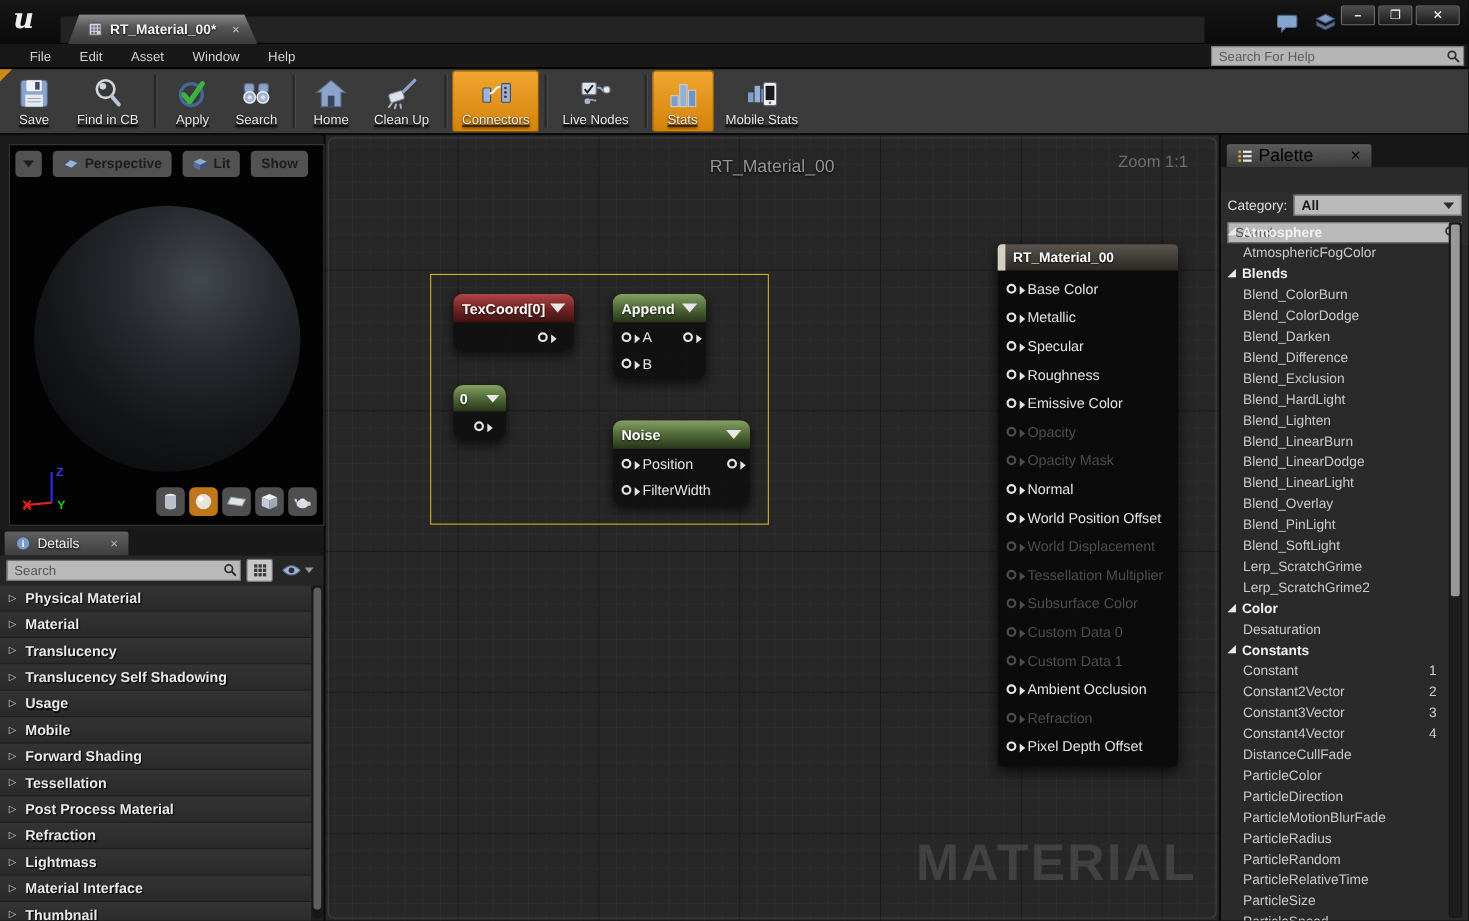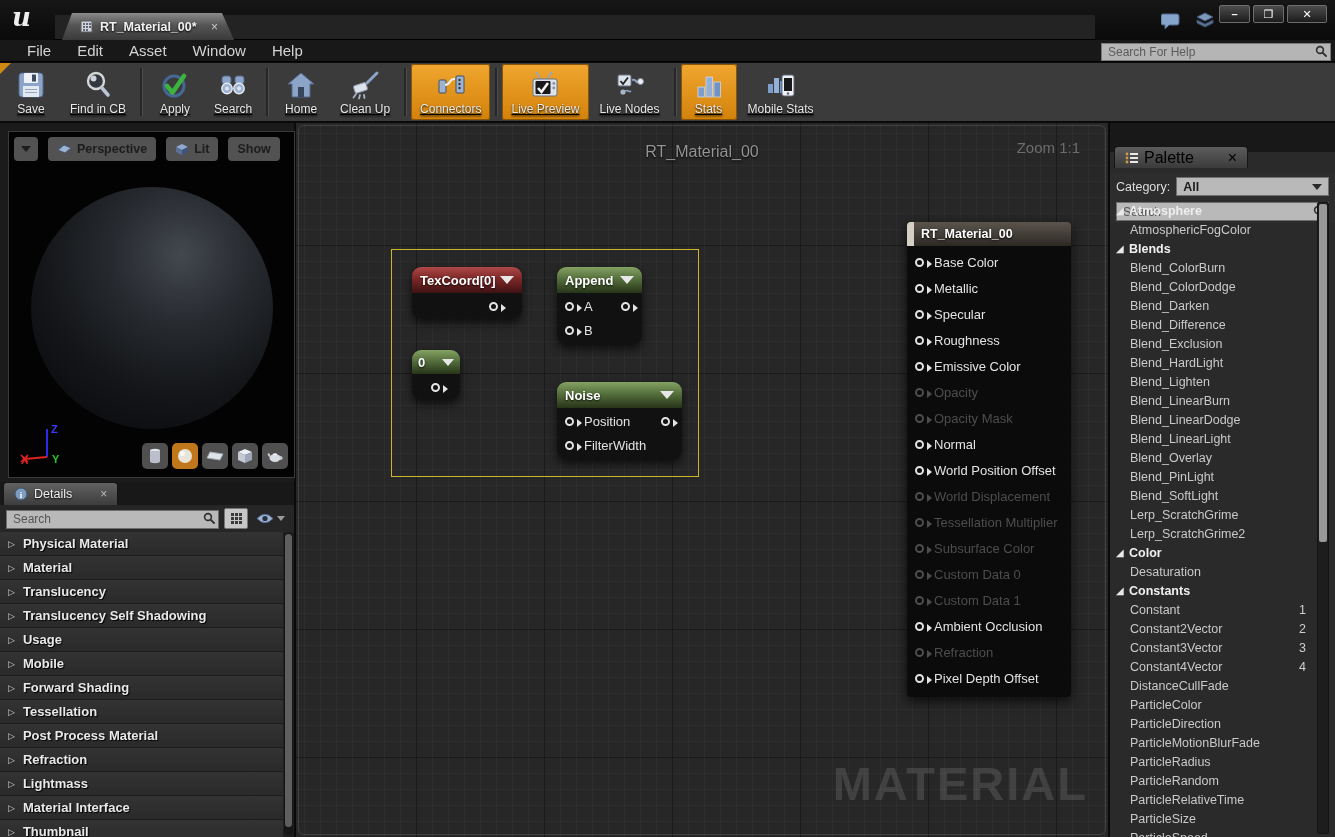--- a/index.html
+++ b/index.html
@@ -14,21 +14,21 @@
   .doc-tab { position:absolute; left:62px; bottom:0; height:27px; width:172px; background:linear-gradient(#8a8a8a,#555 45%,#3a3a3a); clip-path:polygon(10px 0, calc(100% - 12px) 0, 100% 100%, 0 100%); display:flex; align-items:center; padding:0 16px 0 18px; gap:7px; }
   .doc-tab .tab-label { color:#f2f2f2; font-size:12.5px; font-weight:bold; text-shadow:0 1px 2px #000; white-space:nowrap; }
   .doc-tab .tab-close { margin-left:auto; color:#c9c9c9; font-size:12px; line-height:1; }
   .tb-icons { position:absolute; top:12px; right:120px; display:flex; gap:14px; }
   .winbtns { position:absolute; top:5px; right:8px; display:flex; gap:3px; }
   .winbtn { width:31px; height:18px; background:linear-gradient(#4c4c4c,#1c1c1c); border:1px solid #6e6e6e; border-radius:2px; color:#fff; font-size:11px; line-height:16px; text-align:center; font-weight:bold; }
   .winbtn.close { width:40px; }
 
   
   .menubar { position:absolute; left:0; top:40px; width:100%; height:22px; background:#181818; border-bottom:1px solid #000; display:flex; align-items:center; padding-left:14px; gap:0; }
-  .menu-item { color:#d3d3d3; font-size:15px; padding:0 13px; }
+  .menu-item { color:#d3d3d3; font-size:12px; padding:0 13px; }
   .help-search { position:absolute; right:4px; top:2px; width:230px; height:18px; }
   .help-search input { width:100%; height:100%; background:#b5b5b5; border:1px solid #7a7a7a; font-size:12px; color:#222; padding:0 20px 0 6px; font-family:inherit; }
   .help-search input::placeholder { color:#5c5c5c; }
   .mag { position:absolute; right:4px; top:3px; }
 
   
   .toolbar { position:absolute; left:0; top:63px; width:100%; height:60px; background:#3b3b3b; border-bottom:2px solid #0a0a0a; display:flex; align-items:stretch; padding:1px 2px; }
   .corner-accent { position:absolute; left:0; top:0; width:0; height:0; border-top:11px solid #cf8a13; border-right:11px solid transparent; }
   .tbtn { display:flex; flex-direction:column; align-items:center; justify-content:flex-end; padding:3px 9px 4px; min-width:56px; border-radius:3px; margin:0 1px;text-decoration:underline; }
   .tbtn svg { margin-bottom:2px; }
@@ -101,21 +101,21 @@
   .pin.disabled .pdot::after { border-left-color:#4d4d4d; }
 
   .main-node { position:absolute; left:611px; top:99px; width:164px; border-radius:4px; background:rgba(10,10,10,0.95); box-shadow:0 4px 12px rgba(0,0,0,0.7); }
   .main-hdr { position:relative; height:24px; background:linear-gradient(#5a544c,#2c2924); display:flex; align-items:center; padding-left:14px; color:#fff; font-weight:bold; font-size:12.5px; text-shadow:0 1px 2px #000; border-radius:4px 4px 0 0; }
   .main-hdr::before { content:""; position:absolute; left:0; top:0; bottom:0; width:7px; background:#d6d0c4; border-radius:4px 0 0 0; }
   .main-pins { padding:3px 0 6px; }
 
   
   .palette { position:relative; width:227px; height:100%; background:#2a2a2a; border-left:2px solid #0a0a0a; }
   .pal-tabrow { height:29px; position:relative; background:#181818; }
-  .pal-tab { position:absolute; left:4px; top:23px; height:22px; background:linear-gradient(#5c5c5c,#3b3b3b); border:1px solid #151515; border-bottom:none; border-radius:4px 4px 0 0; display:flex; align-items:center; gap:6px; padding:0 10px; }
+  .pal-tab { position:absolute; left:4px; top:7px; height:22px; background:linear-gradient(#5c5c5c,#3b3b3b); border:1px solid #151515; border-bottom:none; border-radius:4px 4px 0 0; display:flex; align-items:center; gap:6px; padding:0 10px; }
   .pal-catrow { height:25px; display:flex; align-items:center; padding:0 6px; gap:6px; background:#2d2d2d;margin-top:22px; }
   .pal-catlabel { color:#dedede; font-size:12.5px; }
   .pal-dd { flex:1; height:19px; background:#b9b9b9; border:1px solid #6e6e6e; display:flex; align-items:center; padding:0 6px; color:#1c1c1c; font-size:12.5px; font-weight:bold; }
   .pal-dd .dd-caret { margin-left:auto; width:0; height:0; border-left:5px solid transparent; border-right:5px solid transparent; border-top:6px solid #2a2a2a; }
   .pal-searchrow { height:24px; display:flex; align-items:center; padding:0 6px; background:#2d2d2d; }
   .pal-search { position:relative; flex:1; height:19px; }
   .pal-search input { width:100%; height:100%; background:#b9b9b9; border:1px solid #6e6e6e; font-size:12px; color:#222; padding:0 20px 0 6px; font-family:inherit; }
   .pal-search input::placeholder { color:#555; }
   .pal-list { position:absolute; left:2px; top:78px; right:23px; bottom:0; overflow:hidden; }
   .pal-row { height:19px; display:flex; align-items:center; padding:0 2px 0 4px; color:#c9c9c9; font-size:12.5px; white-space:nowrap; }
@@ -245,34 +245,20 @@
           <rect x="3" y="10" width="7" height="13" rx="1" fill="#9db3d2" stroke="#3e4e68"></rect>
           <rect x="20" y="6" width="8" height="17" rx="1" fill="#9db3d2" stroke="#3e4e68"></rect>
           <path d="M9 15 C 15 15, 13 8, 19 9" stroke="#f2f2f2" stroke-width="2" fill="none"></path>
           <circle cx="23.5" cy="10" r="1.2" fill="#333"></circle>
           <circle cx="23.5" cy="14" r="1.2" fill="#333"></circle>
           <circle cx="23.5" cy="18" r="1.2" fill="#333"></circle>
         </svg>
       <span class="tlabel">Connectors</span>
     </div>
     <div class="tsep"></div>
-    <div class="tbtn active">
-      <svg width="32" height="30" viewBox="0 0 32 30">
-          <line x1="12" y1="9" x2="8" y2="3" stroke="#9aa5b5" stroke-width="1.5"></line>
-          <line x1="18" y1="9" x2="22" y2="3" stroke="#9aa5b5" stroke-width="1.5"></line>
-          <circle cx="8" cy="3" r="1.3" fill="#9aa5b5"></circle>
-          <circle cx="22" cy="3" r="1.3" fill="#9aa5b5"></circle>
-          <rect x="4" y="9" width="24" height="17" rx="2" fill="#dde3ec" stroke="#6a7382"></rect>
-          <rect x="6.5" y="11" width="15" height="13" rx="1" fill="#191919"></rect>
-          <path d="M9 18 l3.5 4 L19 13" stroke="#f5f5f5" stroke-width="2.6" fill="none"></path>
-          <circle cx="24.8" cy="13.5" r="1.4" fill="#8892a2"></circle>
-          <circle cx="24.8" cy="18" r="1.4" fill="#8892a2"></circle>
-        </svg>
-      <span class="tlabel">Live Preview</span>
-    </div>
     <div class="tbtn">
       <svg width="30" height="30" viewBox="0 0 30 30">
           <rect x="3" y="5" width="13" height="11" rx="1.5" fill="#dde3ec" stroke="#6a7382"></rect>
           <path d="M5.5 11 l2.5 3 L13 7.5" stroke="#222" stroke-width="1.8" fill="none"></path>
           <path d="M17 10 C 22 8, 20 14, 24 12" stroke="#8ba4c7" stroke-width="2" fill="none"></path>
           <circle cx="25.5" cy="11.5" r="3" fill="#eceff4" stroke="#8892a2"></circle>
           <circle cx="8" cy="22" r="2.6" fill="#aab4c4"></circle>
           <path d="M10 21 C 14 19, 13 23, 16 21" stroke="#8ba4c7" stroke-width="1.6" fill="none"></path>
         </svg>
       <span class="tlabel">Live Nodes</span>

